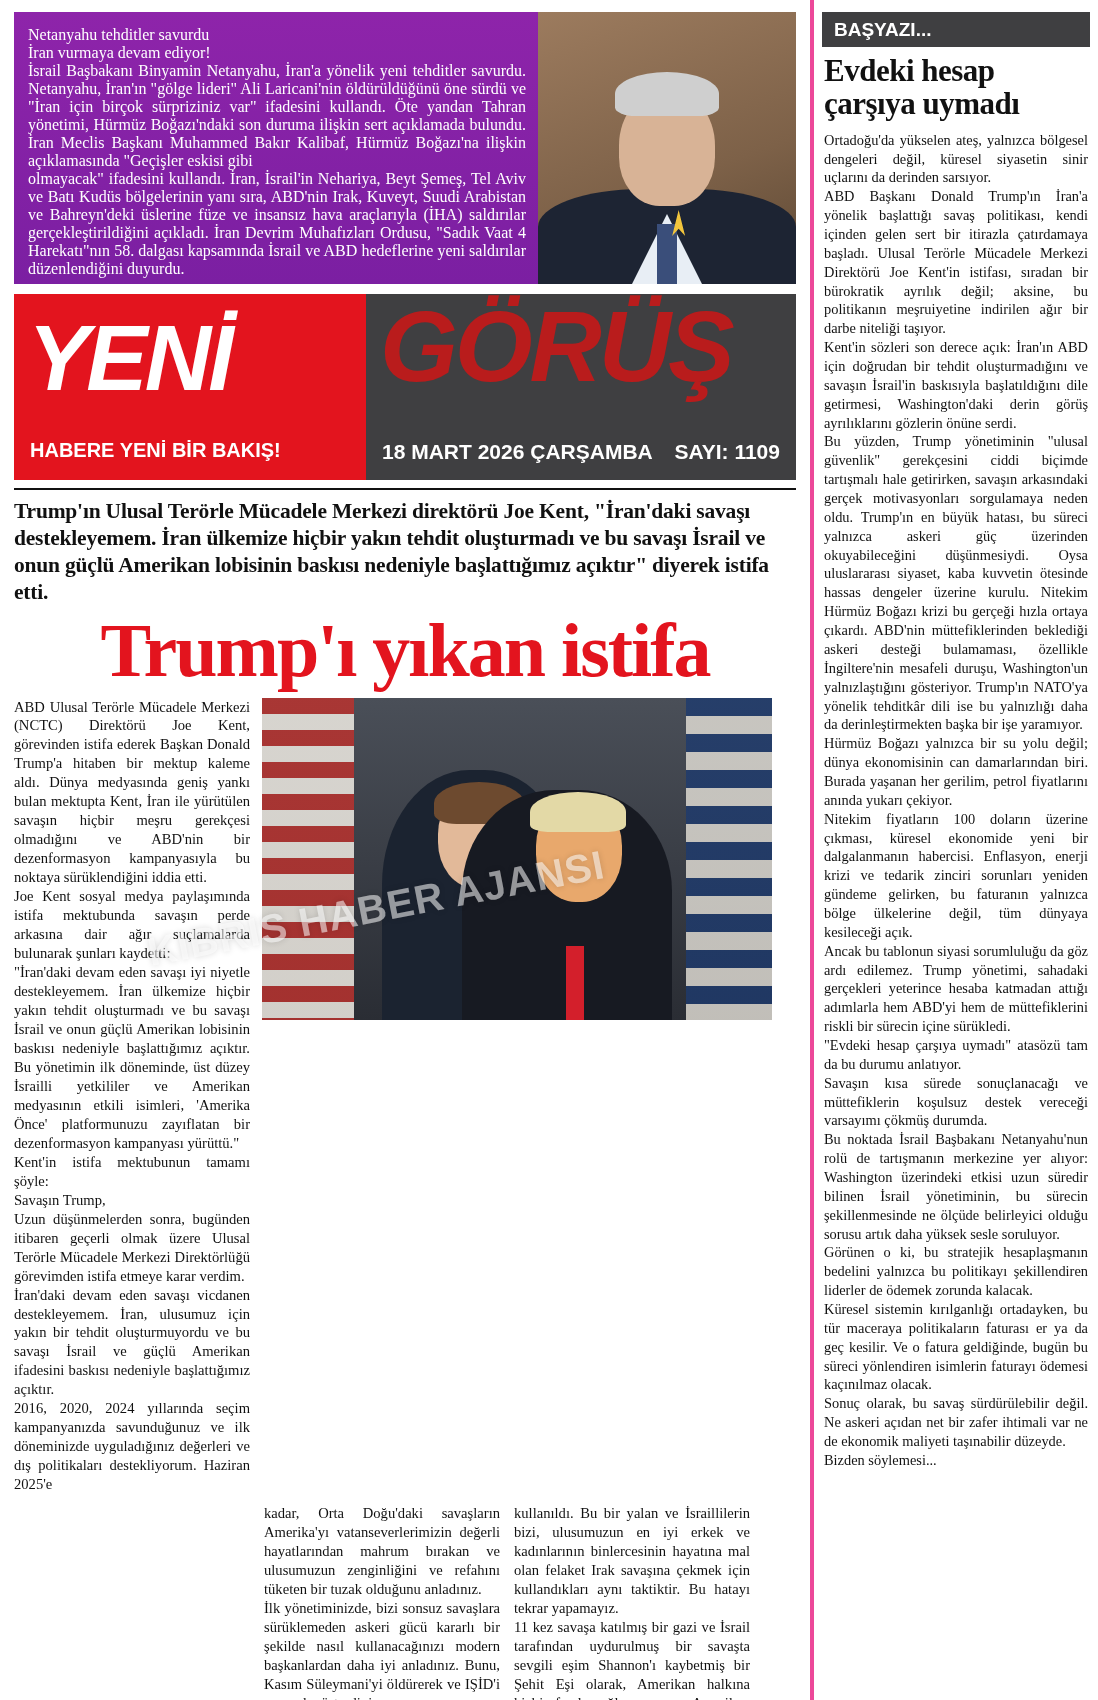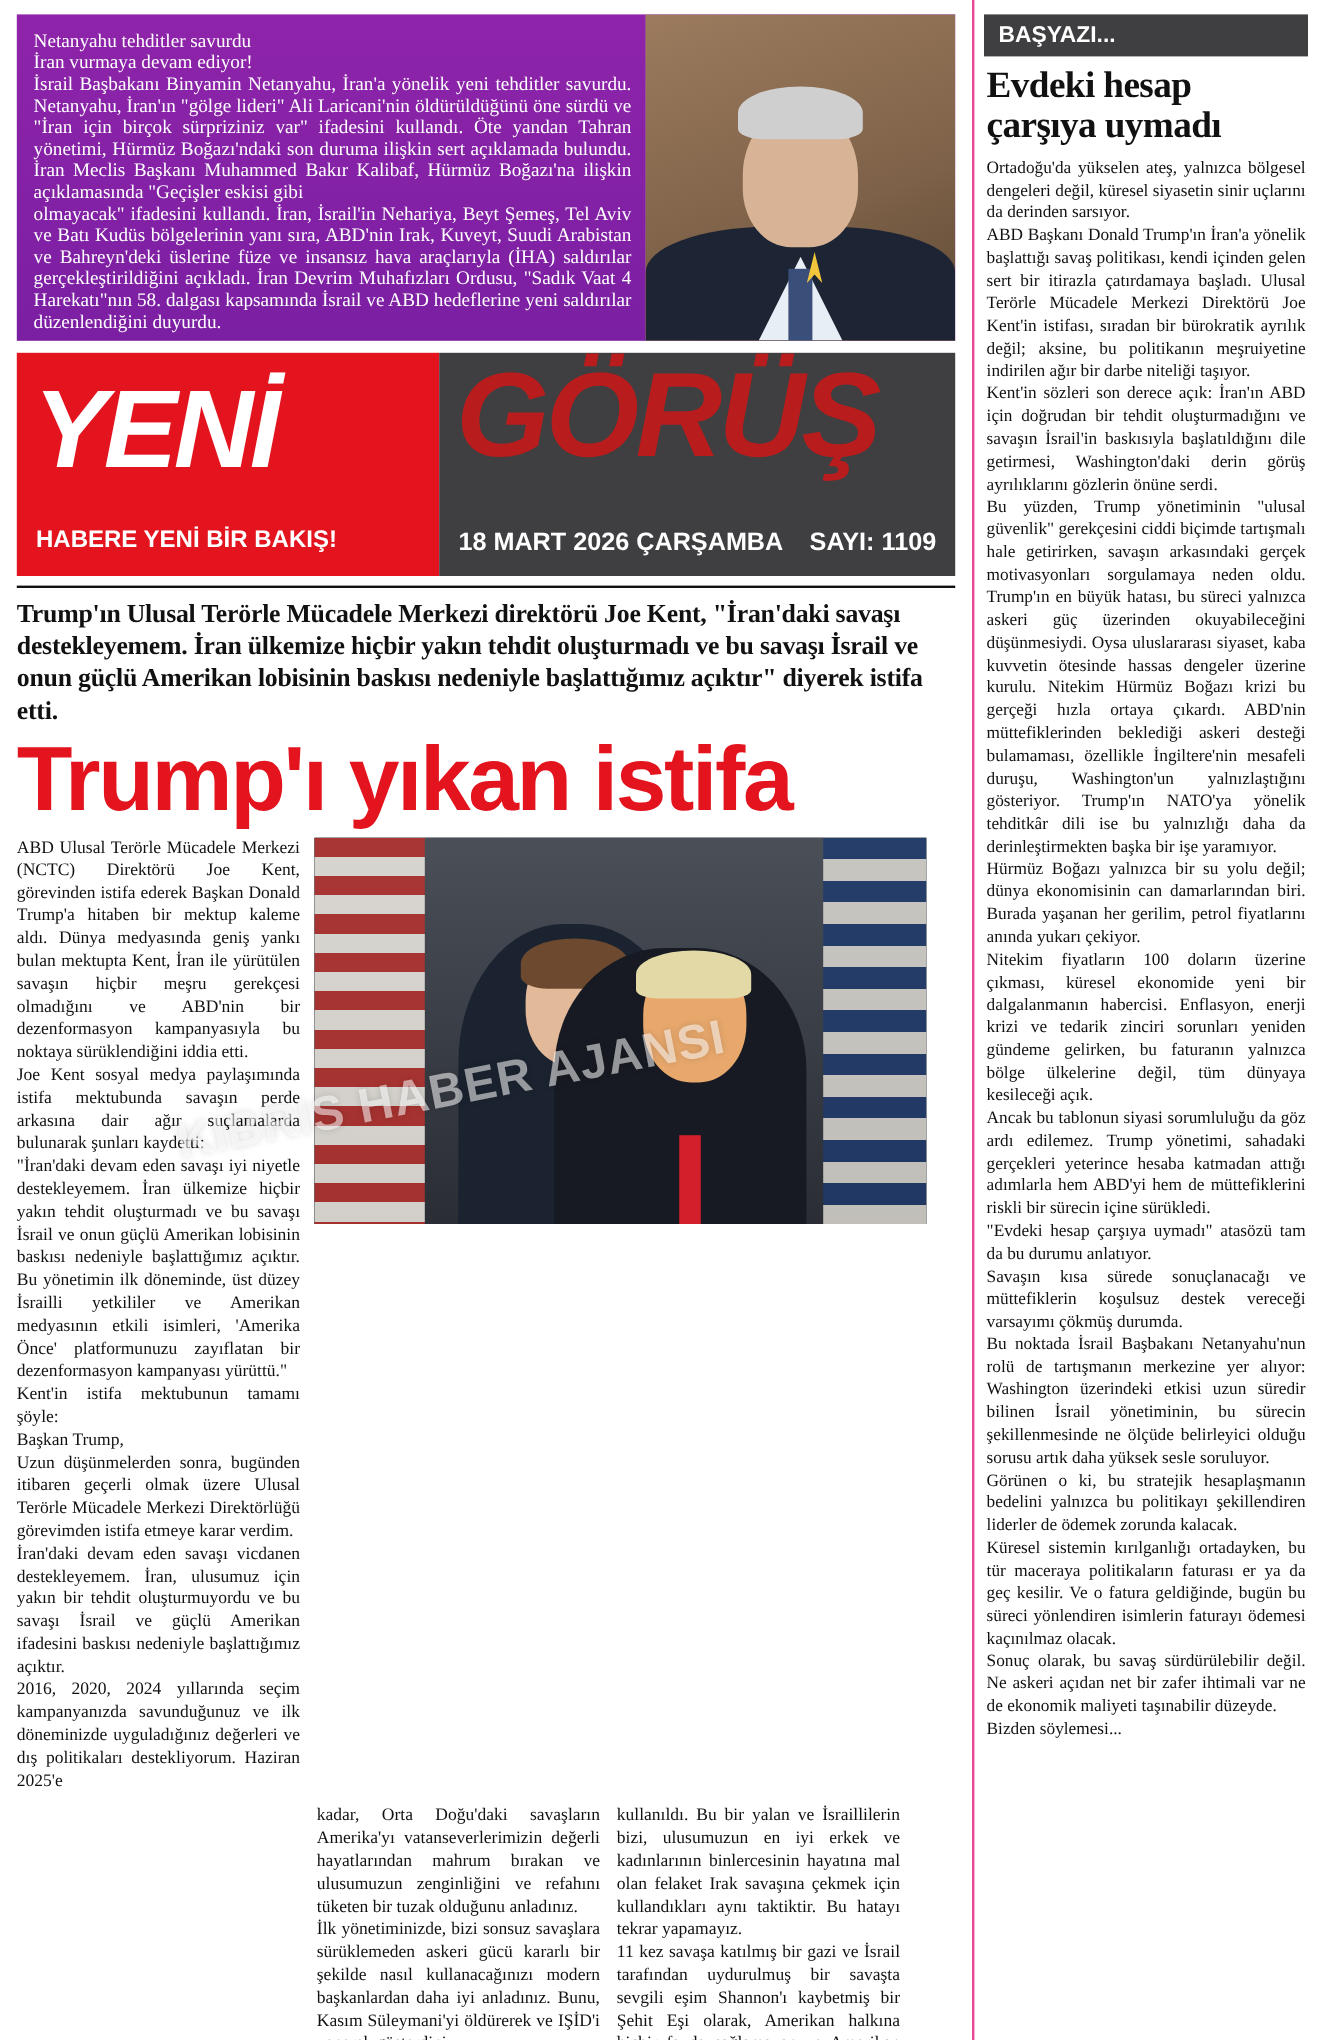--- a/index.html
+++ b/index.html
@@ -6,21 +6,21 @@
   html, body { margin:0; padding:0; }
   body {
     width: 1098px; height: 1700px;
     background: #ffffff;
     font-family: "Liberation Serif", serif;
     color: #111;
     overflow: hidden;
   }
   .page { position: relative; width:1098px; height:1700px; display:flex; }
   .left-col { width: 924px; position: relative; }
-  .right-col { width: 328px; position: relative; border-left: 2px solid #ec4899; }
+  .right-col { width: 328px; position: relative; border-left: 4px solid #ec4899; }
 
   
   .top-banner {
     position: relative;
     margin: 12px 14px 0 14px;
     background: #7b1fa2;
     background: linear-gradient(180deg,#8e24aa 0%, #7b1fa2 100%);
     color: #fff;
     height: 272px;
     display: flex;
@@ -84,26 +84,27 @@
     margin: 8px 14px 0 14px;
     font-family:"Liberation Serif", serif;
     font-weight: bold;
     font-size: 21.5px;
     line-height: 1.25;
     letter-spacing:-0.2px;
   }
   .headline {
     margin: 6px 14px 0 14px;
     color:#e3141e;
-    font-family:Liberation Sans, sans-serif;
+    font-family:Liberation Serif, serif;
     font-weight:bold;
     font-size: 76px;
     line-height: 1.0;
     letter-spacing:-2px;
     white-space: nowrap;
+    text-align: center;
   }
 
   
   .body-wrap { margin: 10px 14px 0 14px; position:relative; }
   .body-top { display:flex; gap:12px; }
   .col-narrow { width: 236px; }
   .story-photo {
     width: 510px; height: 322px;
     background: #2b2f36;
     position: relative; overflow:hidden;
@@ -221,21 +222,21 @@
     <div class="headline">Trump'ı yıkan istifa</div>
 
     <div class="body-wrap">
       <div class="body-top">
         <div class="col-narrow">
           <p>
               <span style="display: block; text-align: justify;">ABD Ulusal Terörle Mücadele Merkezi (NCTC) Direktörü Joe Kent, görevinden istifa ederek Başkan Donald Trump'a hitaben bir mektup kaleme aldı. Dünya medyasında geniş yankı bulan mektupta Kent, İran ile yürütülen savaşın hiçbir meşru gerekçesi olmadığını ve ABD'nin bir dezenformasyon kampanyasıyla bu noktaya sürüklendiğini iddia etti.</span>
               <span style="display: block; text-align: justify;">Joe Kent sosyal medya paylaşımında istifa mektubunda savaşın perde arkasına dair ağır suçlamalarda bulunarak şunları kaydetti:</span>
               <span style="display: block; text-align: justify;">"İran'daki devam eden savaşı iyi niyetle destekleyemem. İran ülkemize hiçbir yakın tehdit oluşturmadı ve bu savaşı İsrail ve onun güçlü Amerikan lobisinin baskısı nedeniyle başlattığımız açıktır. Bu yönetimin ilk döneminde, üst düzey İsrailli yetkililer ve Amerikan medyasının etkili isimleri, 'Amerika Önce' platformunuzu zayıflatan bir dezenformasyon kampanyası yürüttü."</span>
               <span style="display: block; text-align: justify;">Kent'in istifa mektubunun tamamı şöyle:</span>
-              <span style="display: block; text-align: justify;">Başkan Trump,</span>
+              <span style="display: block; text-align: justify;">Savaşın Trump,</span>
               <span style="display: block; text-align: justify;">Uzun düşünmelerden sonra, bugünden itibaren geçerli olmak üzere Ulusal Terörle Mücadele Merkezi Direktörlüğü görevimden istifa etmeye karar verdim.</span>
               <span style="display: block; text-align: justify;">İran'daki devam eden savaşı vicdanen destekleyemem. İran, ulusumuz için yakın bir tehdit oluşturmuyordu ve bu savaşı İsrail ve güçlü Amerikan ifadesini baskısı nedeniyle başlattığımız açıktır.</span>
               <span style="display: block; text-align: justify;">2016, 2020, 2024 yıllarında seçim kampanyanızda savunduğunuz ve ilk döneminizde uyguladığınız değerleri ve dış politikaları destekliyorum. Haziran 2025'e</span>
             </p>
         </div>
         <div class="story-photo">
           <div class="sp-bg"></div>
           <div class="sp-flagL"></div>
           <div class="sp-flagR"></div>
           <div class="sp-p1"></div>

